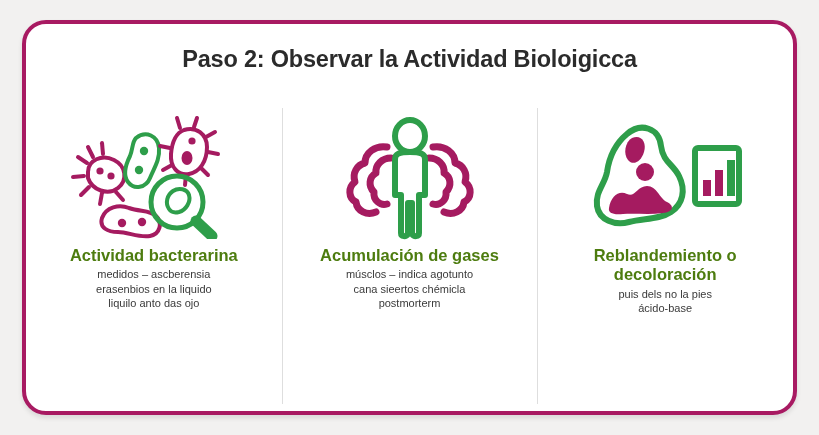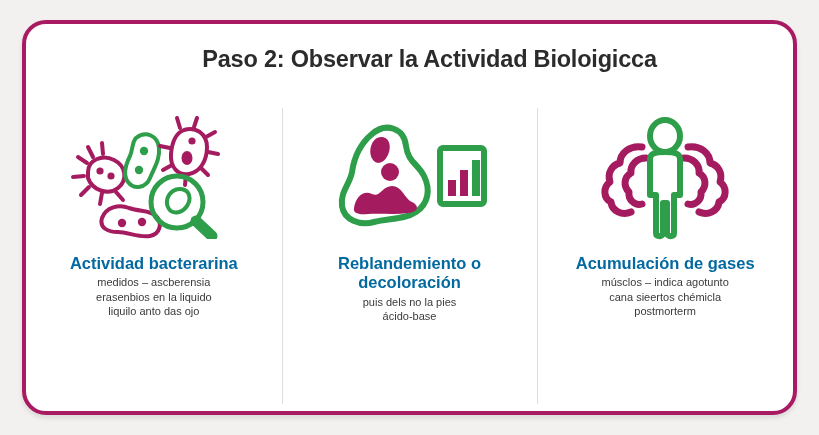--- a/index.html
+++ b/index.html
@@ -31,21 +31,20 @@
     position: absolute;
     left: 0;
     top: 22px;
     width: 100%;
     text-align: center;
     font-size: 23.5px;
     font-weight: bold;
     color: #2b2b2b;
     letter-spacing: -0.2px;
     white-space: nowrap;
-    padding-left: 20px;
   }
 
   #columns {
     position: absolute;
     left: 0;
     top: 82px;
     width: 100%;
     height: 300px;
     display: flex;
     flex-direction: row;
@@ -73,24 +72,24 @@
   .icon-wrap {
     height: 140px;
     display: flex;
     align-items: center;
     justify-content: center;
   }
 
   .col-heading {
     font-size: 16.5px;
     font-weight: bold;
-    color: #0369a1;
+    color: #4d7c0f;
     text-align: center;
     line-height: 1.18;
-    margin-top: 8px;
+    margin-top: 0;
     max-width: 230px;
   }
 
   .col-body {
     font-size: 11px;
     color: #3a3a3a;
     text-align: center;
     line-height: 1.30;
     margin-top: 2px;
     max-width: 232px;
@@ -167,52 +166,20 @@
         </svg>
       </div>
       <div class="col-heading">Actividad bacterarina</div>
       <div class="col-body">medidos – ascberensia
 erasenbios en la liquido
 liquilo anto das ojo</div>
     </div>
 
     <div class="col">
       <div class="icon-wrap">
-        <svg width="160" height="128" viewBox="0 0 160 128" xmlns="http://www.w3.org/2000/svg">
-          <g fill="none" stroke-linecap="round" stroke-linejoin="round">
-
-            <path d="M42 22 C56 10, 74 16, 76 34 C78 50, 88 52, 94 64
-                     C101 78, 98 92, 86 100 C74 108, 58 106, 44 110
-                     C30 114, 14 108, 12 94 C10 80, 20 72, 22 60
-                     C24 46, 30 32, 42 22 Z" stroke="#2e9e4a" stroke-width="6" fill="#ffffff"></path>
-
-            <g fill="#a51b60" stroke="none">
-              <path d="M47 26 C56 22, 62 30, 59 40 C56 50, 48 54, 43 48 C38 42, 40 30, 47 26 Z"></path>
-              <circle cx="60" cy="60" r="9"></circle>
-              <path d="M24 96 C26 84, 34 78, 42 82 C50 86, 52 74, 62 74
-                       C72 74, 74 86, 82 90 C90 94, 88 100, 78 101
-                       C64 103, 50 101, 38 102 C28 103, 23 101, 24 96 Z"></path>
-            </g>
-
-            <rect x="110" y="36" width="44" height="56" rx="3" stroke="#2e9e4a" stroke-width="6" fill="#ffffff"></rect>
-            <g stroke="none">
-              <rect x="118" y="68" width="8" height="16" fill="#a51b60"></rect>
-              <rect x="130" y="58" width="8" height="26" fill="#a51b60"></rect>
-              <rect x="142" y="48" width="8" height="36" fill="#2e9e4a"></rect>
-            </g>
-          </g>
-        </svg>
-      </div>
-      <div class="col-heading">Reblandemiento o decoloración</div>
-      <div class="col-body">puis dels no la pies
-ácido-base</div>
-    </div>
-
-    <div class="col">
-      <div class="icon-wrap">
         <svg width="150" height="130" viewBox="0 0 150 130" xmlns="http://www.w3.org/2000/svg">
           <g fill="none" stroke-linecap="round" stroke-linejoin="round">
 
             <g stroke="#a51b60" stroke-width="7">
               <path d="M52 36 C40 34, 30 42, 30 52 C22 54, 17 62, 20 71 C13 76, 13 87, 21 91 C22 100, 32 105, 41 101"></path>
               <path d="M56 47 C47 47, 40 54, 41 62 C34 66, 33 75, 39 81 C38 89, 45 95, 52 93"></path>
             </g>
 
             <g stroke="#a51b60" stroke-width="7">
               <path d="M98 36 C110 34, 120 42, 120 52 C128 54, 133 62, 130 71 C137 76, 137 87, 129 91 C128 100, 118 105, 109 101"></path>
@@ -227,14 +194,46 @@
             </g>
           </g>
         </svg>
       </div>
       <div class="col-heading">Acumulación de gases</div>
       <div class="col-body">músclos – indica agotunto
 cana sieertos chémicla
 postmorterm</div>
     </div>
 
+    <div class="col">
+      <div class="icon-wrap">
+        <svg width="160" height="128" viewBox="0 0 160 128" xmlns="http://www.w3.org/2000/svg">
+          <g fill="none" stroke-linecap="round" stroke-linejoin="round">
+
+            <path d="M42 22 C56 10, 74 16, 76 34 C78 50, 88 52, 94 64
+                     C101 78, 98 92, 86 100 C74 108, 58 106, 44 110
+                     C30 114, 14 108, 12 94 C10 80, 20 72, 22 60
+                     C24 46, 30 32, 42 22 Z" stroke="#2e9e4a" stroke-width="6" fill="#ffffff"></path>
+
+            <g fill="#a51b60" stroke="none">
+              <path d="M47 26 C56 22, 62 30, 59 40 C56 50, 48 54, 43 48 C38 42, 40 30, 47 26 Z"></path>
+              <circle cx="60" cy="60" r="9"></circle>
+              <path d="M24 96 C26 84, 34 78, 42 82 C50 86, 52 74, 62 74
+                       C72 74, 74 86, 82 90 C90 94, 88 100, 78 101
+                       C64 103, 50 101, 38 102 C28 103, 23 101, 24 96 Z"></path>
+            </g>
+
+            <rect x="110" y="36" width="44" height="56" rx="3" stroke="#2e9e4a" stroke-width="6" fill="#ffffff"></rect>
+            <g stroke="none">
+              <rect x="118" y="68" width="8" height="16" fill="#a51b60"></rect>
+              <rect x="130" y="58" width="8" height="26" fill="#a51b60"></rect>
+              <rect x="142" y="48" width="8" height="36" fill="#2e9e4a"></rect>
+            </g>
+          </g>
+        </svg>
+      </div>
+      <div class="col-heading">Reblandemiento o decoloración</div>
+      <div class="col-body">puis dels no la pies
+ácido-base</div>
+    </div>
+
   </div>
 </div>
 
 </body></html>

